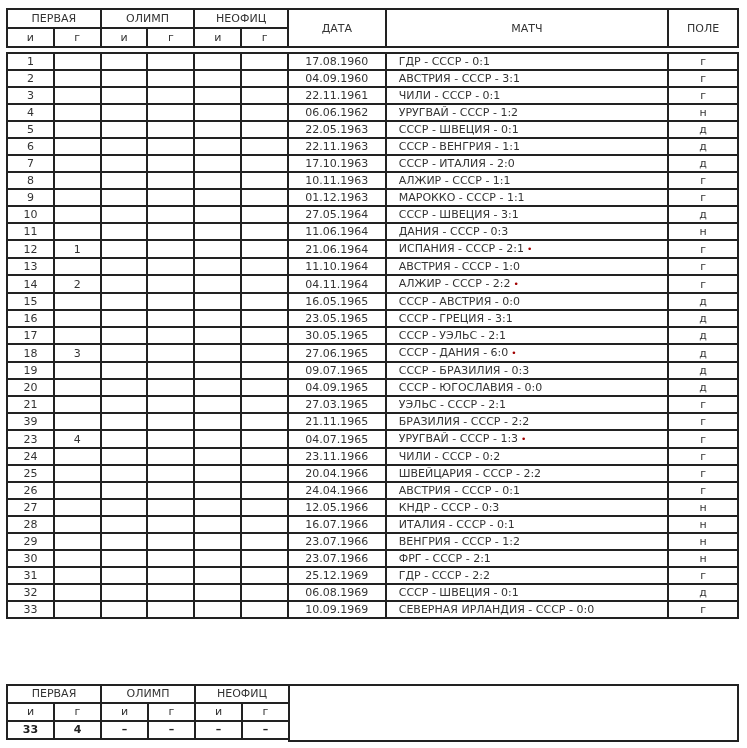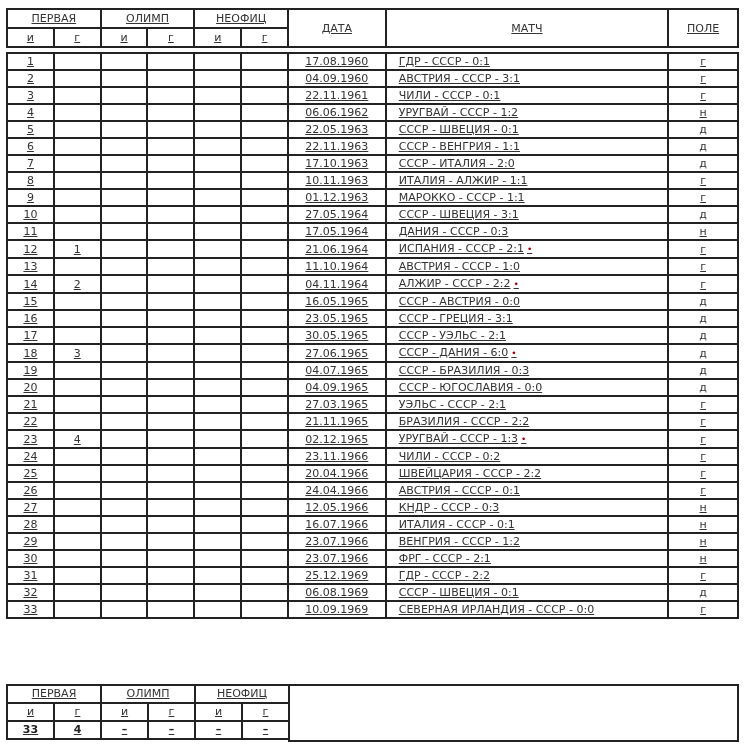--- a/index.html
+++ b/index.html
@@ -1,17 +1,17 @@
 <!DOCTYPE html>
 <html><head>
 <meta charset="utf-8">
 <style>
   html, body { margin: 0; padding: 0; background: #ffffff; }
   body { width: 747px; height: 748px; position: relative; font-family: "DejaVu Sans", sans-serif; font-size: 11px; color: #333; }
-  table { border-collapse: collapse; position: absolute; text-decoration: underline; }
+  table { border-collapse: collapse; position: absolute; }
   td { border: 2px solid #222; text-align: center; padding: 0; height: 15px; line-height: 15px; white-space: nowrap; }
   #main { left: 6px; top: 8px; width: 733px; }
   #main td.h { height: 17px; }
   #main td.match { text-align: left; padding-left: 12px; margin-left: 24px; }
   .gap td { border-left: none; border-right: none; height: 4px; line-height: 4px; border-top: 2px solid #222; border-bottom: 2px solid #222; }
   .dot { color: #a00000; font-size: 9px; margin-left: 3px; }
   #summary { left: 6px; top: 684px; }
   #summary td { height: 16px; line-height: 16px; }
   #summary td.b { font-weight: bold; color: #222; }
   #outer { position: absolute; left: 288px; top: 684px; width: 451px; height: 58px; border: 2px solid #222; border-left: none; box-sizing: border-box; }
@@ -129,21 +129,21 @@
         <td>д</td>
       </tr>
       <tr>
         <td>8</td>
         <td></td>
         <td></td>
         <td></td>
         <td></td>
         <td></td>
         <td>10.11.1963</td>
-        <td class="match"><span>ИТАЛИЯ - АЛЖИР - 1:1</span></td>
+        <td class="match"><span>АЛЖИР - СССР - 1:1</span></td>
         <td>г</td>
       </tr>
       <tr>
         <td>9</td>
         <td></td>
         <td></td>
         <td></td>
         <td></td>
         <td></td>
         <td>01.12.1963</td>
@@ -161,21 +161,21 @@
         <td class="match"><span>СССР - ШВЕЦИЯ - 3:1</span></td>
         <td>д</td>
       </tr>
       <tr>
         <td>11</td>
         <td></td>
         <td></td>
         <td></td>
         <td></td>
         <td></td>
-        <td>17.05.1964</td>
+        <td>11.06.1964</td>
         <td class="match"><span>ДАНИЯ - СССР - 0:3</span></td>
         <td>н</td>
       </tr>
       <tr>
         <td>12</td>
         <td>1</td>
         <td></td>
         <td></td>
         <td></td>
         <td></td>
@@ -249,21 +249,21 @@
         <td class="match"><span>СССР - ДАНИЯ - 6:0</span><span class="dot">•</span></td>
         <td>д</td>
       </tr>
       <tr>
         <td>19</td>
         <td></td>
         <td></td>
         <td></td>
         <td></td>
         <td></td>
-        <td>04.07.1965</td>
+        <td>09.07.1965</td>
         <td class="match"><span>СССР - БРАЗИЛИЯ - 0:3</span></td>
         <td>д</td>
       </tr>
       <tr>
         <td>20</td>
         <td></td>
         <td></td>
         <td></td>
         <td></td>
         <td></td>
@@ -276,38 +276,38 @@
         <td></td>
         <td></td>
         <td></td>
         <td></td>
         <td></td>
         <td>27.03.1965</td>
         <td class="match"><span>УЭЛЬС - СССР - 2:1</span></td>
         <td>г</td>
       </tr>
       <tr>
-        <td>22</td>
+        <td>39</td>
         <td></td>
         <td></td>
         <td></td>
         <td></td>
         <td></td>
         <td>21.11.1965</td>
         <td class="match"><span>БРАЗИЛИЯ - СССР - 2:2</span></td>
         <td>г</td>
       </tr>
       <tr>
         <td>23</td>
         <td>4</td>
         <td></td>
         <td></td>
         <td></td>
         <td></td>
-        <td>02.12.1965</td>
+        <td>04.07.1965</td>
         <td class="match"><span>УРУГВАЙ - СССР - 1:3</span><span class="dot">•</span></td>
         <td>г</td>
       </tr>
       <tr>
         <td>24</td>
         <td></td>
         <td></td>
         <td></td>
         <td></td>
         <td></td>

